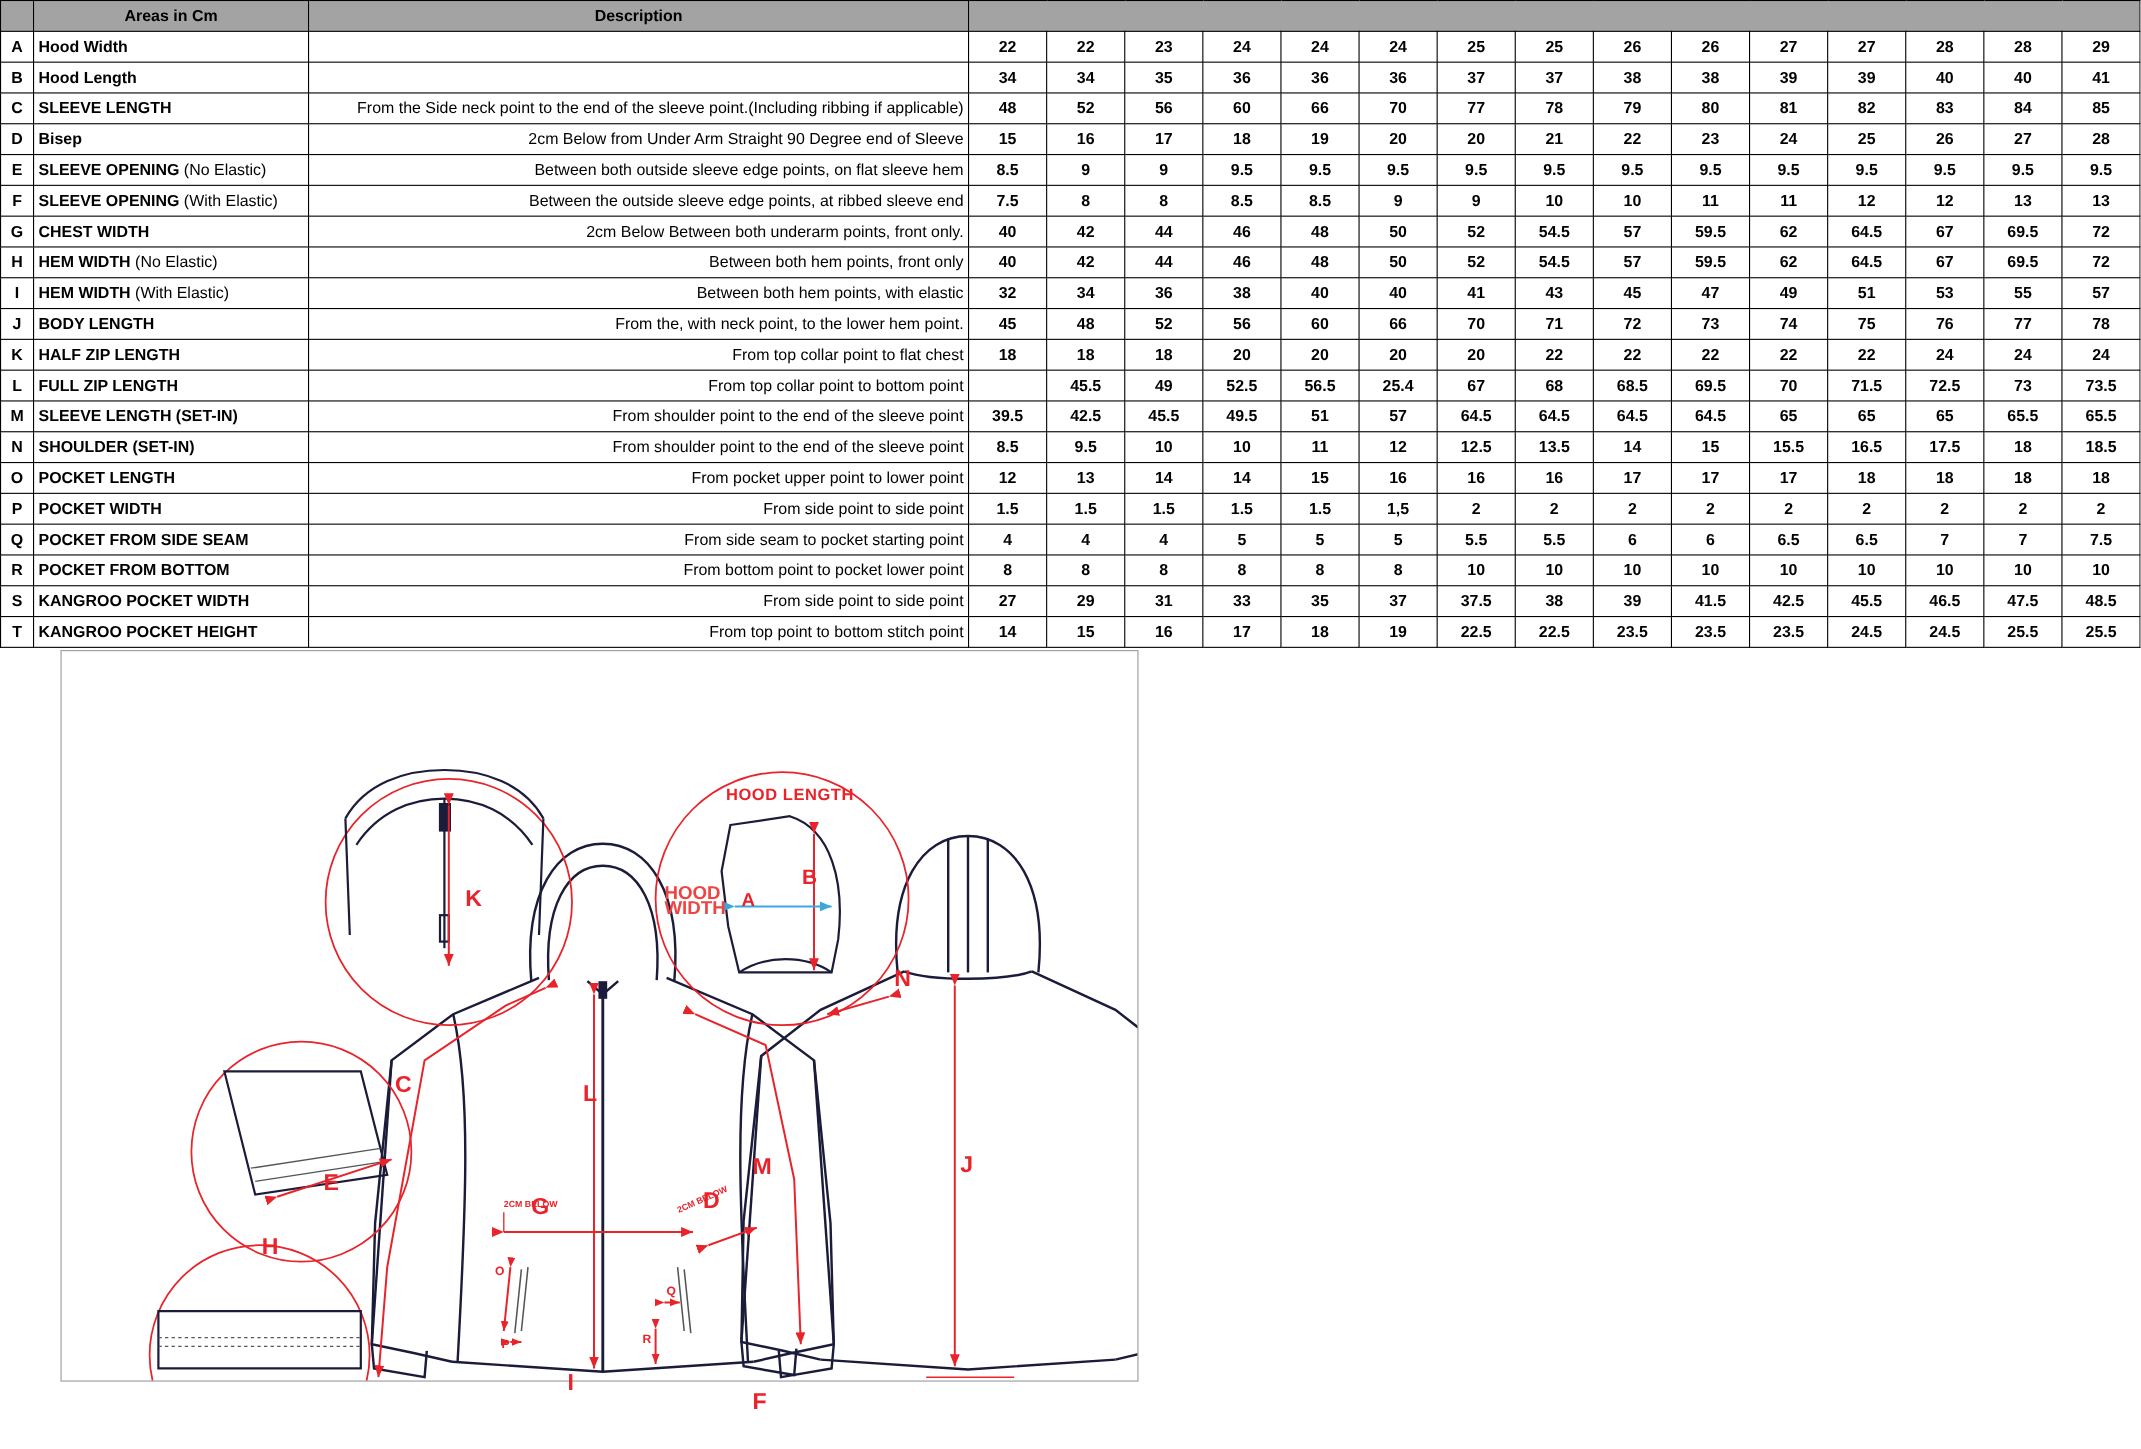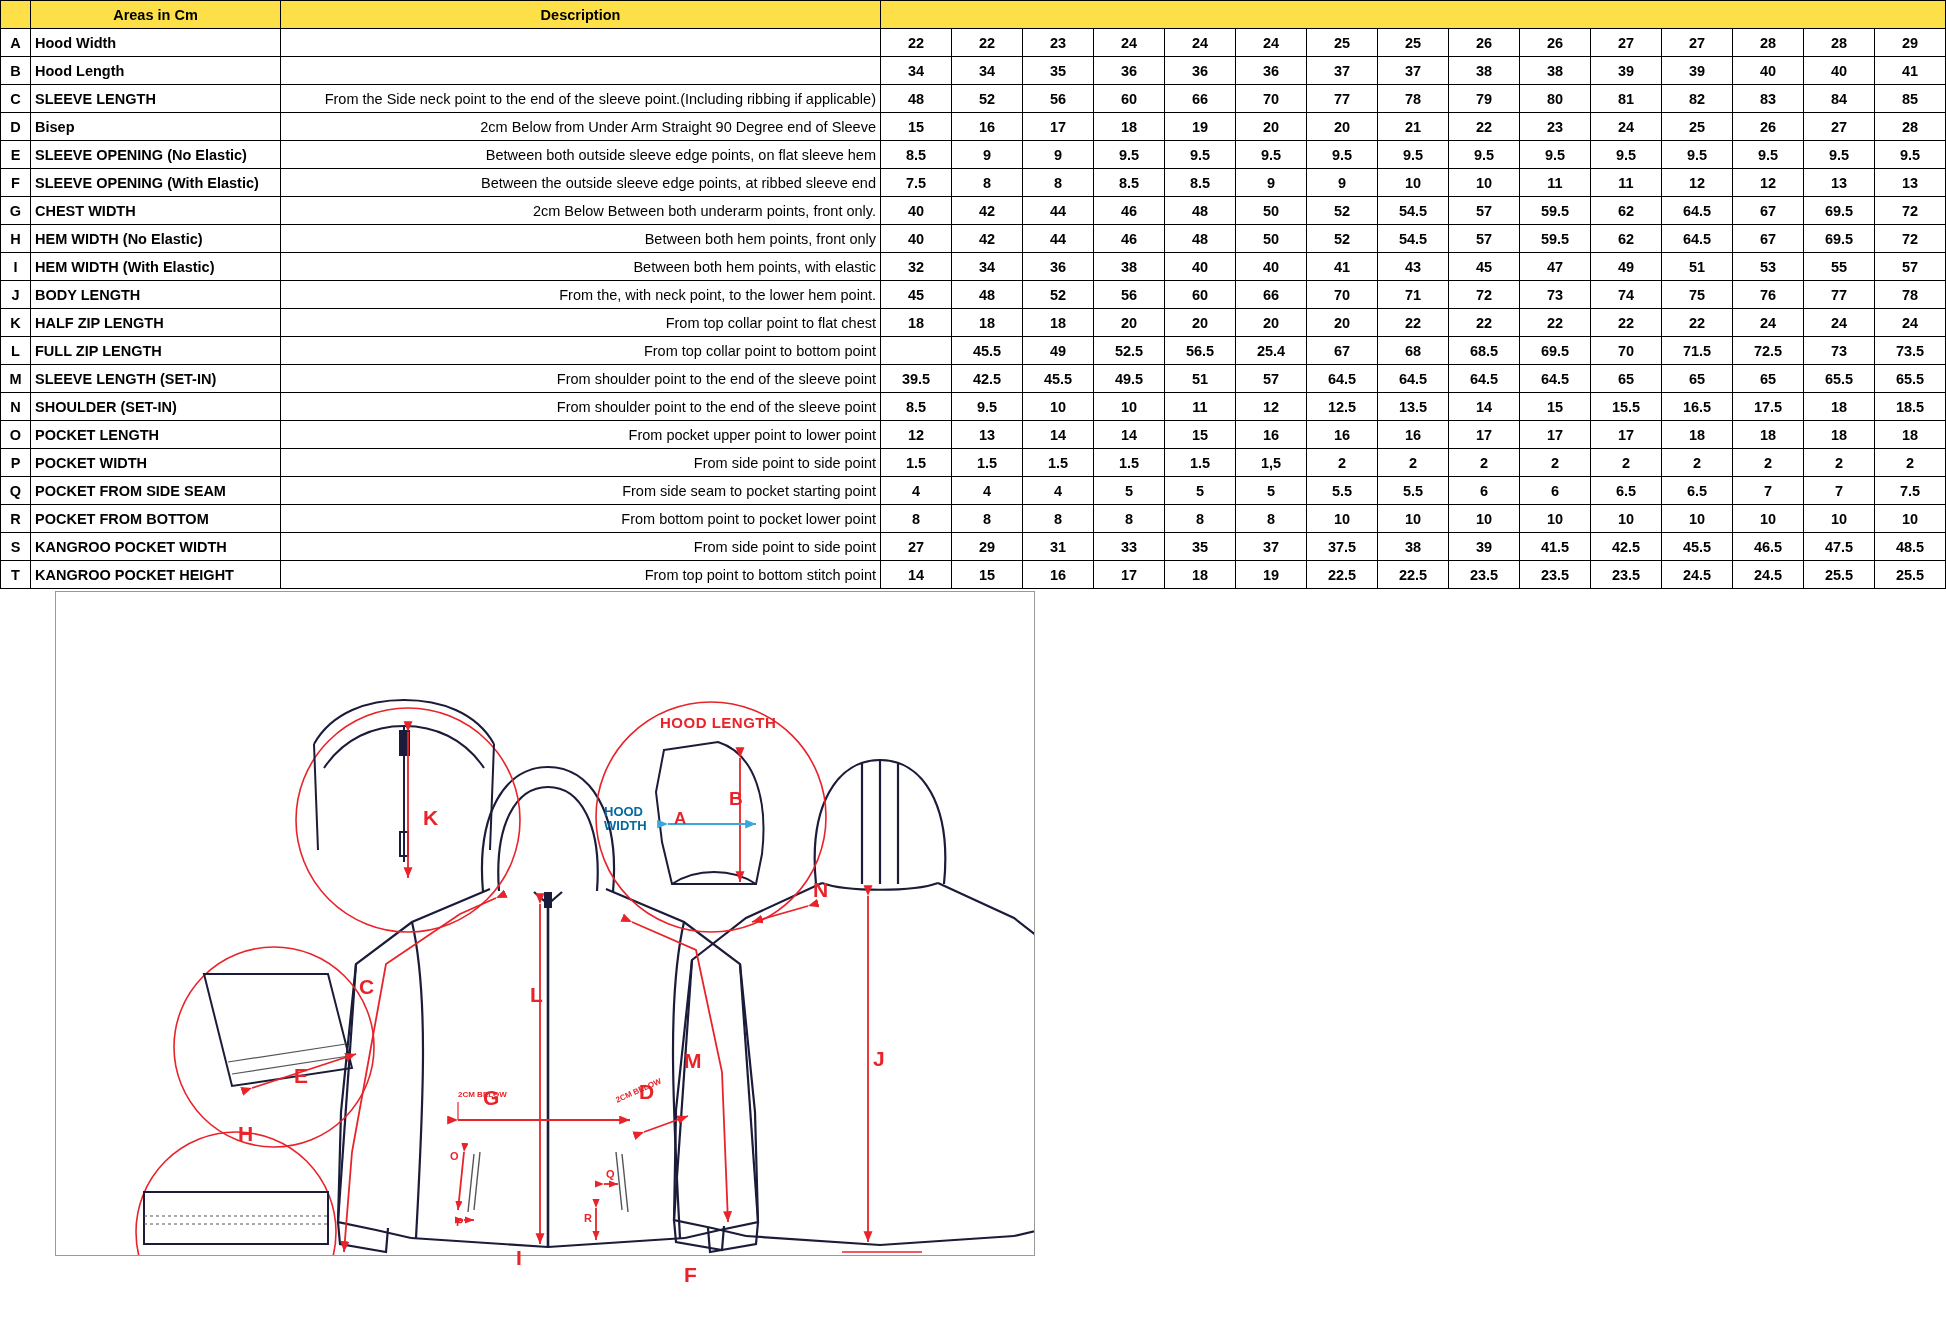--- a/index.html
+++ b/index.html
@@ -27,28 +27,28 @@
   
   .hdr-blue {
     background:#1414a0;
     color:#ffffff;
     font-weight:bold;
     text-align:center;
     font-size:14px;
   }
   .hdr-corner { background:#ffffff; border:1px solid #000; }
   .hdr-label { background:#1414a0; color:#fff; font-weight:bold; text-align:center; font-size:15px;}
-  .row2 td { font-weight:bold; text-align:center; font-size:15px; background:#fde047;}
+  .row2 td { font-weight:bold; text-align:center; font-size:15px; background:#a3a3a3;}
   .col-letter { width:30px; text-align:center; font-weight:bold; font-size:15px;}
   .col-area   { width:250px; text-align:left; font-weight:bold; font-size:15px;}
   .col-desc   { width:600px; text-align:right; font-weight:normal; font-size:14px;}
   .col-size   { text-align:center; font-weight:bold; font-size:15px; }
   .areas-cell { text-align:center; font-weight:bold; }
   .desc-hdr   { text-align:center; font-weight:bold; }
-  .subnote { font-weight:bold; }
+  .subnote { font-weight:normal; }
 
   
   .figure-wrap {
     position:relative;
     margin-left:55px;
     margin-top:2px;
     width:980px;
     height:665px;
     border:1px solid #999;
     background:#fff;
@@ -57,21 +57,21 @@
   .lbl {
     position:absolute;
     color:#e8232a;
     font-weight:bold;
     font-family:"Liberation Sans", sans-serif;
     font-size:21px;
   }
   .lbl.small { font-size:13px; }
   .lbl.tiny { font-size:8px; color:#e8232a; }
   .lbl.hoodlen { color:#e8232a; font-size:15px; letter-spacing:0.5px;}
-  .lbl.hoodwid { color:#0369a1; font-size:13px; line-height:14px;}
+  .lbl.hoodwid { color:#ef4444; font-size:17px; line-height:14px;}
 </style>
 </head>
 <body>
 
 <table class="spec">
   <colgroup>
     <col style="width:30px">
       <col style="width:250px">
       <col style="width:600px">
     <col style="width:71px">

